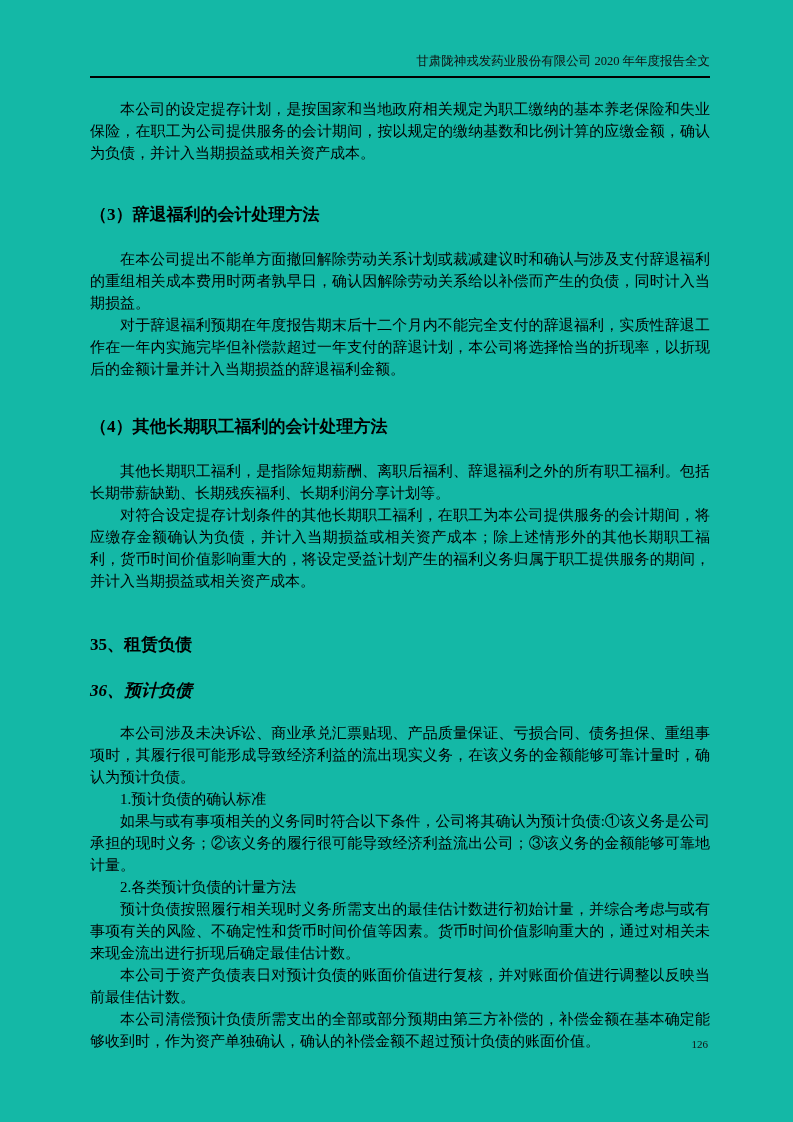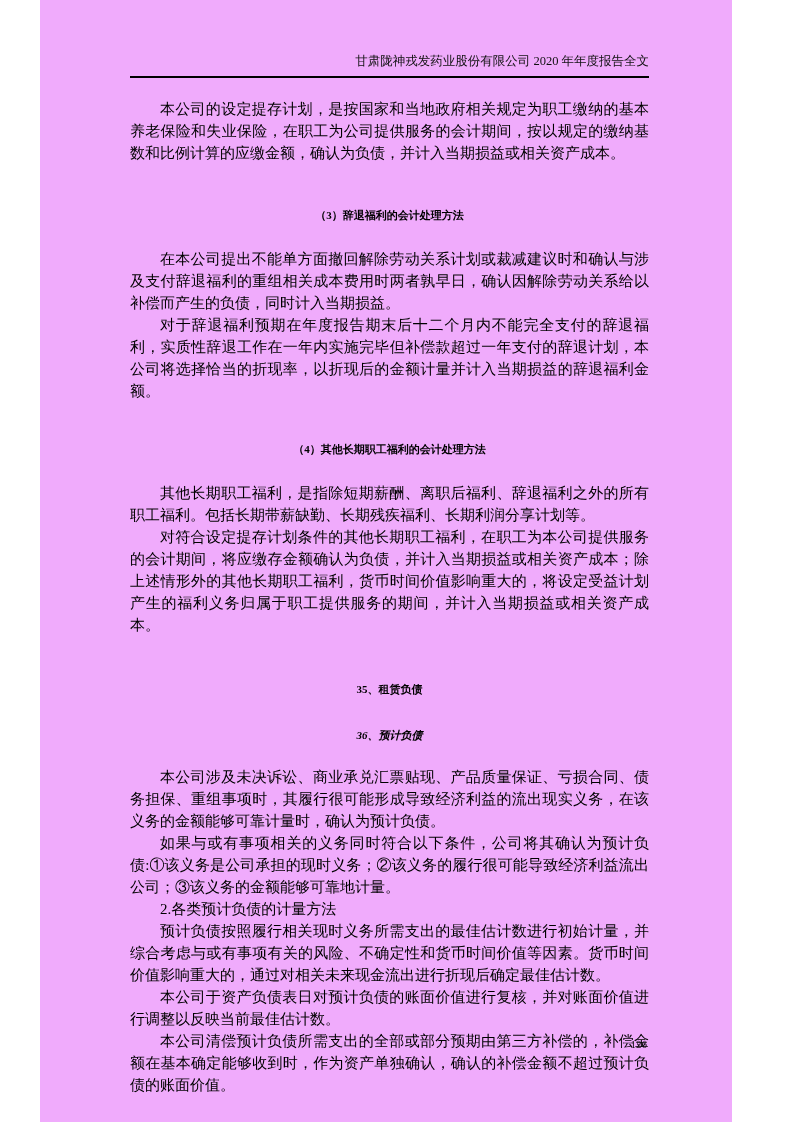--- a/index.html
+++ b/index.html
@@ -2,28 +2,27 @@
 <html><head>
 <meta charset="utf-8">
 <style>
   html, body {
     margin: 0;
     padding: 0;
     background: #ffffff;
   }
   .page {
     position: relative;
-    width: 692px;
+    width: 793px;
     height: 1122px;
-    background: #f0abfc;
+    background: #14b8a6;
     font-family: "Liberation Serif", "DejaVu Serif", serif;
     color: #000000;
     overflow: hidden;
     box-sizing: border-box;
-    margin-left: 40px;
   }
   .header-wrap {
     position: absolute;
     top: 0;
     left: 90px;
     right: 83px;
   }
   .header-text {
     padding-top: 52px;
     text-align: right;
@@ -47,25 +46,25 @@
   }
   .content p {
     margin: 0;
     text-indent: 2em;
   }
   .content p.no-just {
     text-align: left;
   }
   .h-sub {
     font-weight: bold;
-    font-size: 11px;
+    font-size: 17px;
     line-height: 22px;
     margin: 0;
     text-indent: 0;
-    text-align: center;
+    text-align: left;
   }
   .h-sub3 { margin-top: 40px; margin-bottom: 22px; }
   .h-sub4 { margin-top: 36px; margin-bottom: 22px; }
   .h-35   { margin-top: 42px; margin-bottom: 0; }
   .h-36   { margin-top: 24px; margin-bottom: 20px; font-style: italic; }
   .first-para { margin-top: 18px !important; }
   .page-number {
     position: absolute;
     right: 85px;
     top: 1038px;
@@ -92,20 +91,21 @@
     <p>对于辞退福利预期在年度报告期末后十二个月内不能完全支付的辞退福利，实质性辞退工作在一年内实施完毕但补偿款超过一年支付的辞退计划，本公司将选择恰当的折现率，以折现后的金额计量并计入当期损益的辞退福利金额。</p>
 
     <h3 class="h-sub h-sub4">（4）其他长期职工福利的会计处理方法</h3>
     <p>其他长期职工福利，是指除短期薪酬、离职后福利、辞退福利之外的所有职工福利。包括长期带薪缺勤、长期残疾福利、长期利润分享计划等。</p>
     <p>对符合设定提存计划条件的其他长期职工福利，在职工为本公司提供服务的会计期间，将应缴存金额确认为负债，并计入当期损益或相关资产成本；除上述情形外的其他长期职工福利，货币时间价值影响重大的，将设定受益计划产生的福利义务归属于职工提供服务的期间，并计入当期损益或相关资产成本。</p>
 
     <h3 class="h-sub h-35">35、租赁负债</h3>
 
     <h3 class="h-sub h-36">36、预计负债</h3>
     <p>本公司涉及未决诉讼、商业承兑汇票贴现、产品质量保证、亏损合同、债务担保、重组事项时，其履行很可能形成导致经济利益的流出现实义务，在该义务的金额能够可靠计量时，确认为预计负债。</p>
+    <p class="no-just">1.预计负债的确认标准</p>
     <p>如果与或有事项相关的义务同时符合以下条件，公司将其确认为预计负债:①该义务是公司承担的现时义务；②该义务的履行很可能导致经济利益流出公司；③该义务的金额能够可靠地计量。</p>
     <p class="no-just">2.各类预计负债的计量方法</p>
     <p>预计负债按照履行相关现时义务所需支出的最佳估计数进行初始计量，并综合考虑与或有事项有关的风险、不确定性和货币时间价值等因素。货币时间价值影响重大的，通过对相关未来现金流出进行折现后确定最佳估计数。</p>
     <p>本公司于资产负债表日对预计负债的账面价值进行复核，并对账面价值进行调整以反映当前最佳估计数。</p>
     <p>本公司清偿预计负债所需支出的全部或部分预期由第三方补偿的，补偿金额在基本确定能够收到时，作为资产单独确认，确认的补偿金额不超过预计负债的账面价值。</p>
 
   </div>
 
   <div class="page-number">126</div>
 

